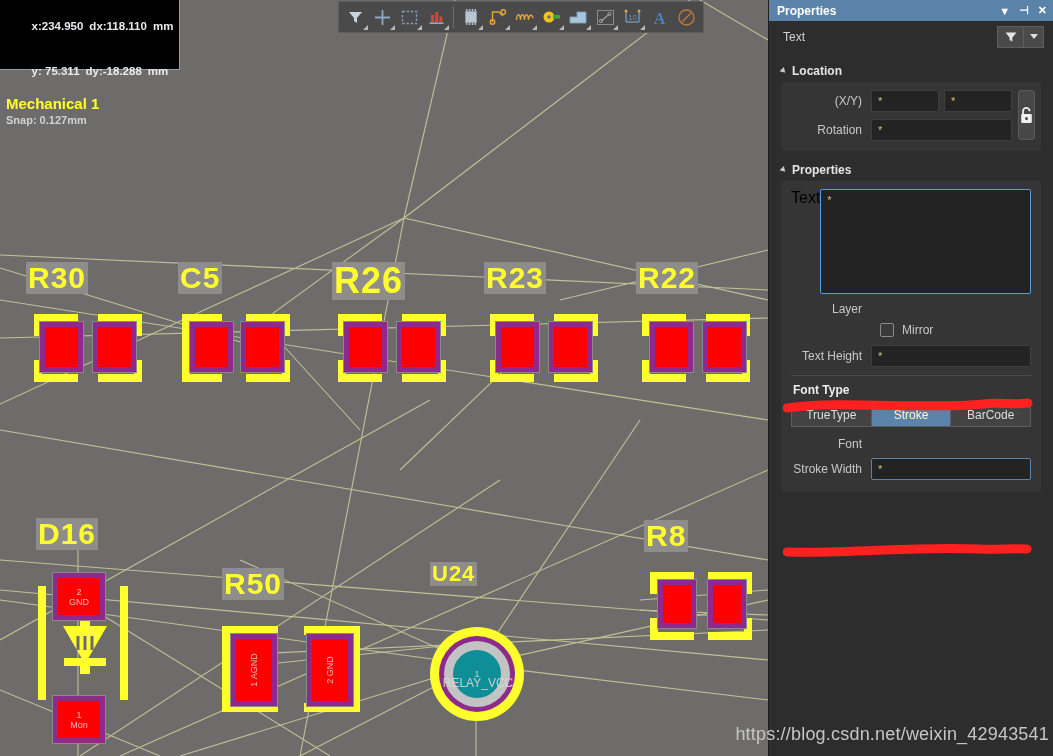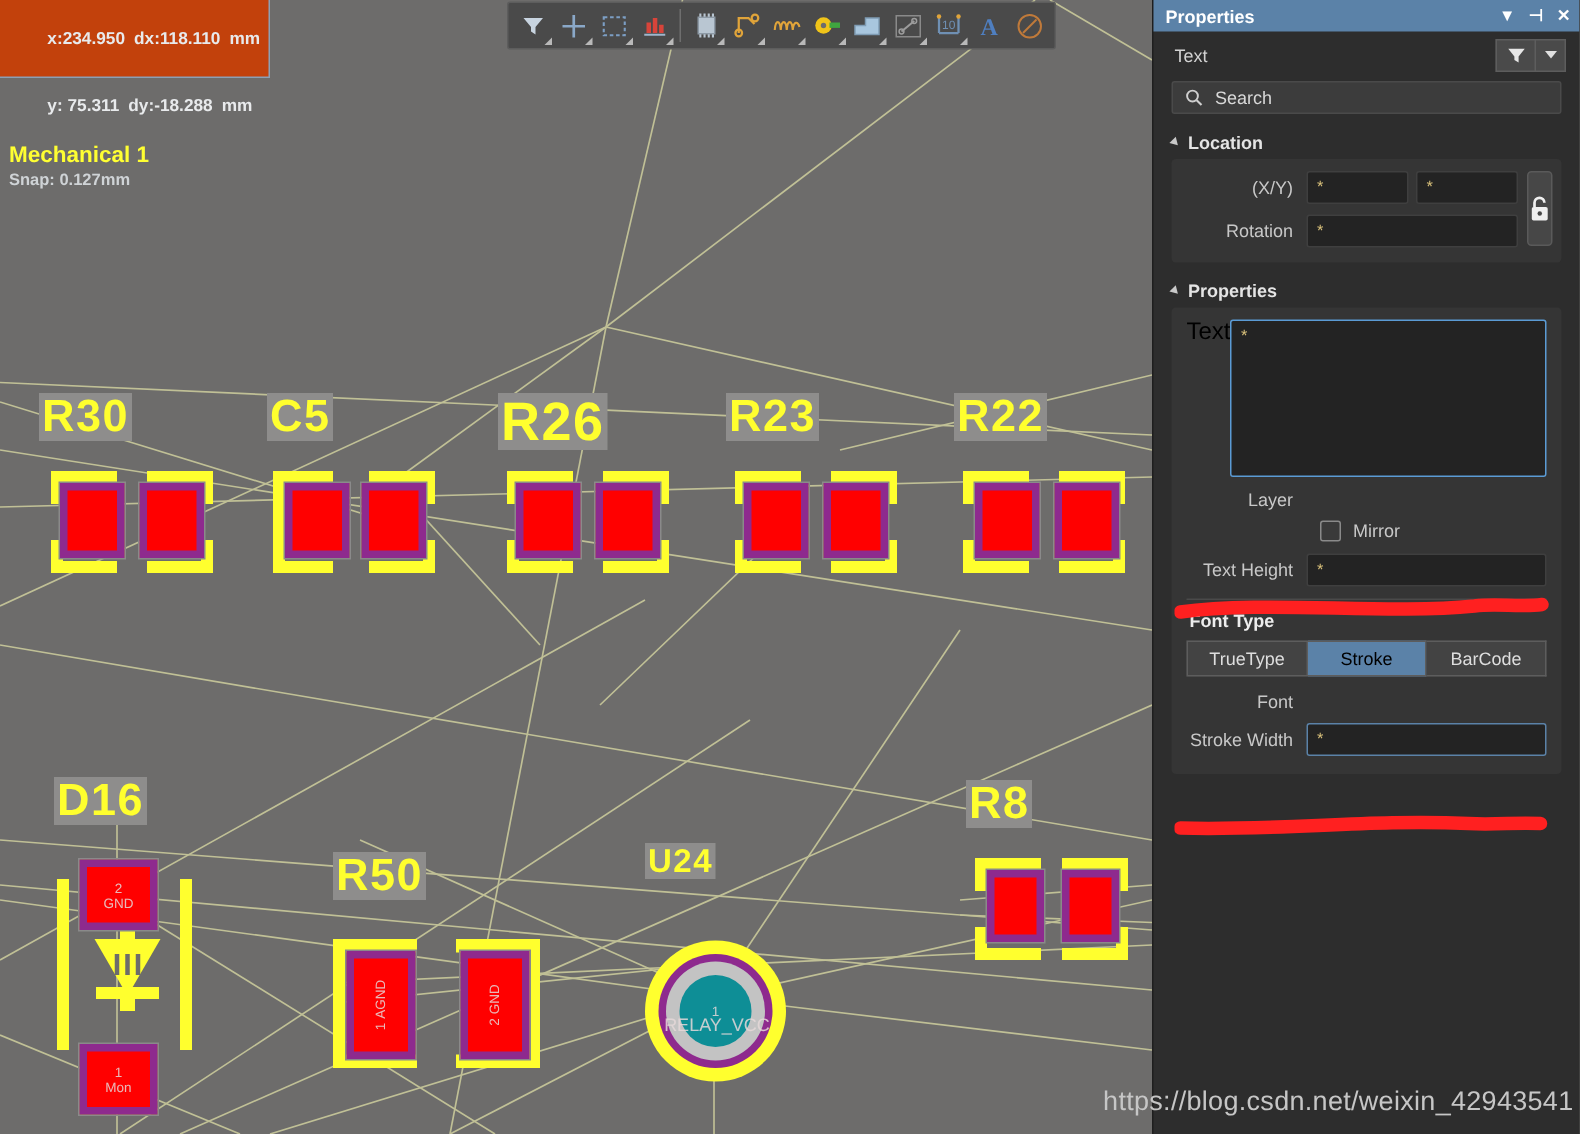--- a/index.html
+++ b/index.html
@@ -10,22 +10,22 @@
 
   
   #canvas{
     position:absolute; left:0; top:0; width:768px; height:756px;
     background:#6d6c6b; overflow:hidden;
   }
   #ratlines{ position:absolute; left:0; top:0; width:768px; height:756px; pointer-events:none; }
 
   
   #hud{
-    position:absolute; left:0; top:0; width:180px; height:52px;
-    background:#c2410c; border:1px solid #8ba0b5; border-left:none; border-top:none;
+    position:absolute; left:0; top:0; width:180px; height:70px;
+    background:#000000; border:1px solid #8ba0b5; border-left:none; border-top:none;
     padding:4px 6px 0 6px; z-index:40;
   }
   #hud .ln{ color:#e8eaec; font-size:11.5px; font-weight:bold; line-height:15px; white-space:pre; }
   #hud .ln .v2{ display:inline-block; margin-left:6px; }
   #hud .layer{ color:#ffff32; font-size:15px; font-weight:bold; line-height:19px; }
   #hud .snap{ color:#cfd3d6; font-size:11px; font-weight:bold; line-height:14px; }
 
   
   #toolbar{
     position:absolute; left:338px; top:1px; height:32px;
@@ -125,21 +125,21 @@
   .chk{ width:14px; height:14px; background:#3a3a3a; border:1px solid #8a8a8a; border-radius:2px; }
   .chkrow .cl{ margin-left:8px; color:#c8c8c8; font-size:12px; }
 
   .divider{ height:1px; background:#4a4a4a; margin:8px 0 7px 0; }
   .subttl{ color:#ededed; font-size:12px; font-weight:bold; margin:0 0 6px 2px; }
 
   .segbar{ display:flex; height:24px; margin-bottom:10px; }
   .seg{ flex:1; background:#434343; border:1px solid #5d5d5d; display:flex; align-items:center;
     justify-content:center; color:#dedede; font-size:12px; }
   .seg + .seg{ border-left:none; }
-  .seg.on{ background:#5b82a8; color:#000000; }
+  .seg.on{ background:#5b82a8; color:#fef9c3; }
 
   
   .scribble{ position:absolute; pointer-events:none; }
 
   #watermark{
     position:absolute; right:4px; bottom:11px; color:#c6c6c6; font-size:18px;
     letter-spacing:.2px;
   }
 </style>
 </head>
@@ -486,27 +486,20 @@
           <svg width="14" height="14" viewBox="0 0 14 14">
             <path d="M1.5 2.5 H12.5 L8.4 7.6 V11.6 L5.6 10 V7.6 Z" fill="#e6e6e6"></path>
           </svg>
         </div>
         <div class="fb2">
           <span style="width:0;height:0;border-left:4px solid transparent;border-right:4px solid transparent;border-top:5px solid #e0e0e0;display:block;"></span>
         </div>
       </div>
     </div>
 
-    <div class="searchbar">
-      <svg width="12" height="12" viewBox="0 0 12 12">
-        <circle cx="5" cy="5" r="3.6" fill="none" stroke="#cfcfcf" stroke-width="1.3"></circle>
-        <path d="M7.8 7.8 L11 11" stroke="#cfcfcf" stroke-width="1.4"></path>
-      </svg>
-      <span class="stxt">Search</span>
-    </div>
 
     <div class="section-hdr">
       <span class="caret"></span>
       <span>Location</span>
     </div>
     <div class="group">
       <div style="display:flex;">
         <div style="flex:1;">
           <div class="row">
             <span class="rl">(X/Y)</span>

